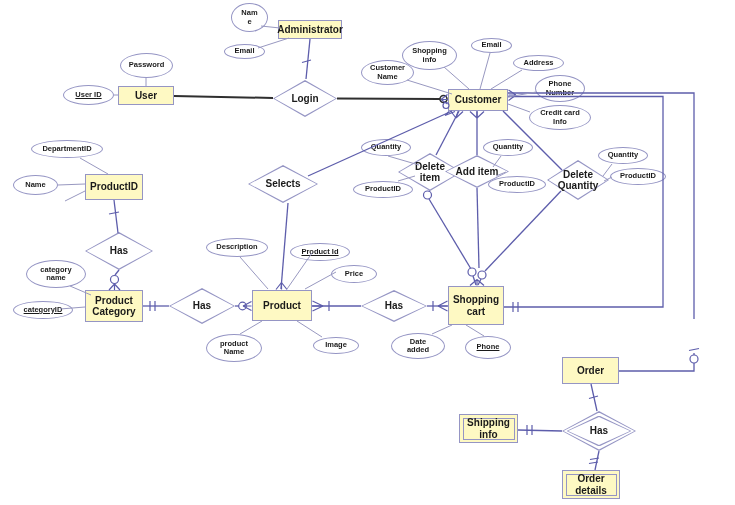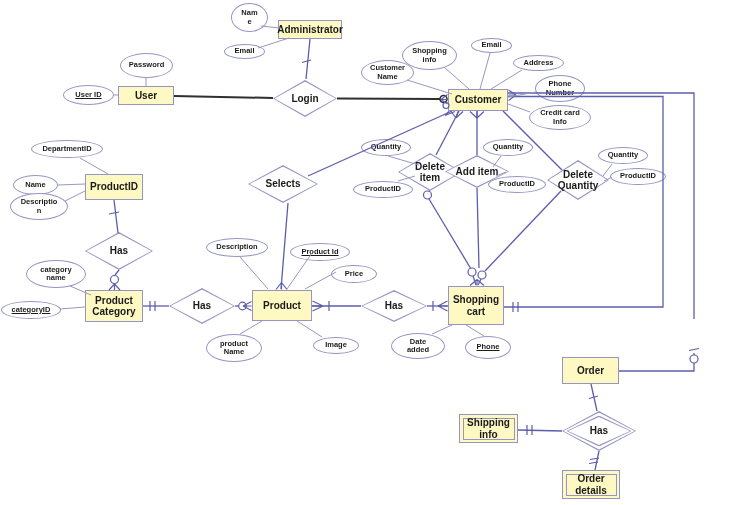--- a/index.html
+++ b/index.html
@@ -174,29 +174,25 @@
     </div>
   <div class="node attr" style="left:610px;top:168px;width:56px;height:17px">
       <span class="lbl">ProductID</span>
     </div>
   <div class="node attr" style="left:31px;top:140px;width:72px;height:18px">
       <span class="lbl">DepartmentID</span>
     </div>
   <div class="node attr" style="left:13px;top:175px;width:45px;height:20px">
       <span class="lbl">Name</span>
     </div>
-  <div class="node attr" style="left:10px;top:193px;width:58px;height:27px">
-      <span class="lbl">Descriptio
-n</span>
-    </div>
   <div class="node attr" style="left:26px;top:260px;width:60px;height:28px">
       <span class="lbl">category
 name</span>
     </div>
-  <div class="node attr key" style="left:1px;top:301px;width:60px;height:18px">
+  <div class="node attr key" style="left:13px;top:301px;width:60px;height:18px">
       <span class="lbl">categoryID</span>
     </div>
   <div class="node attr" style="left:206px;top:238px;width:62px;height:19px">
       <span class="lbl">Description</span>
     </div>
   <div class="node attr key" style="left:290px;top:243px;width:60px;height:18px">
       <span class="lbl">Product Id</span>
     </div>
   <div class="node attr" style="left:331px;top:265px;width:46px;height:18px">
       <span class="lbl">Price</span>

